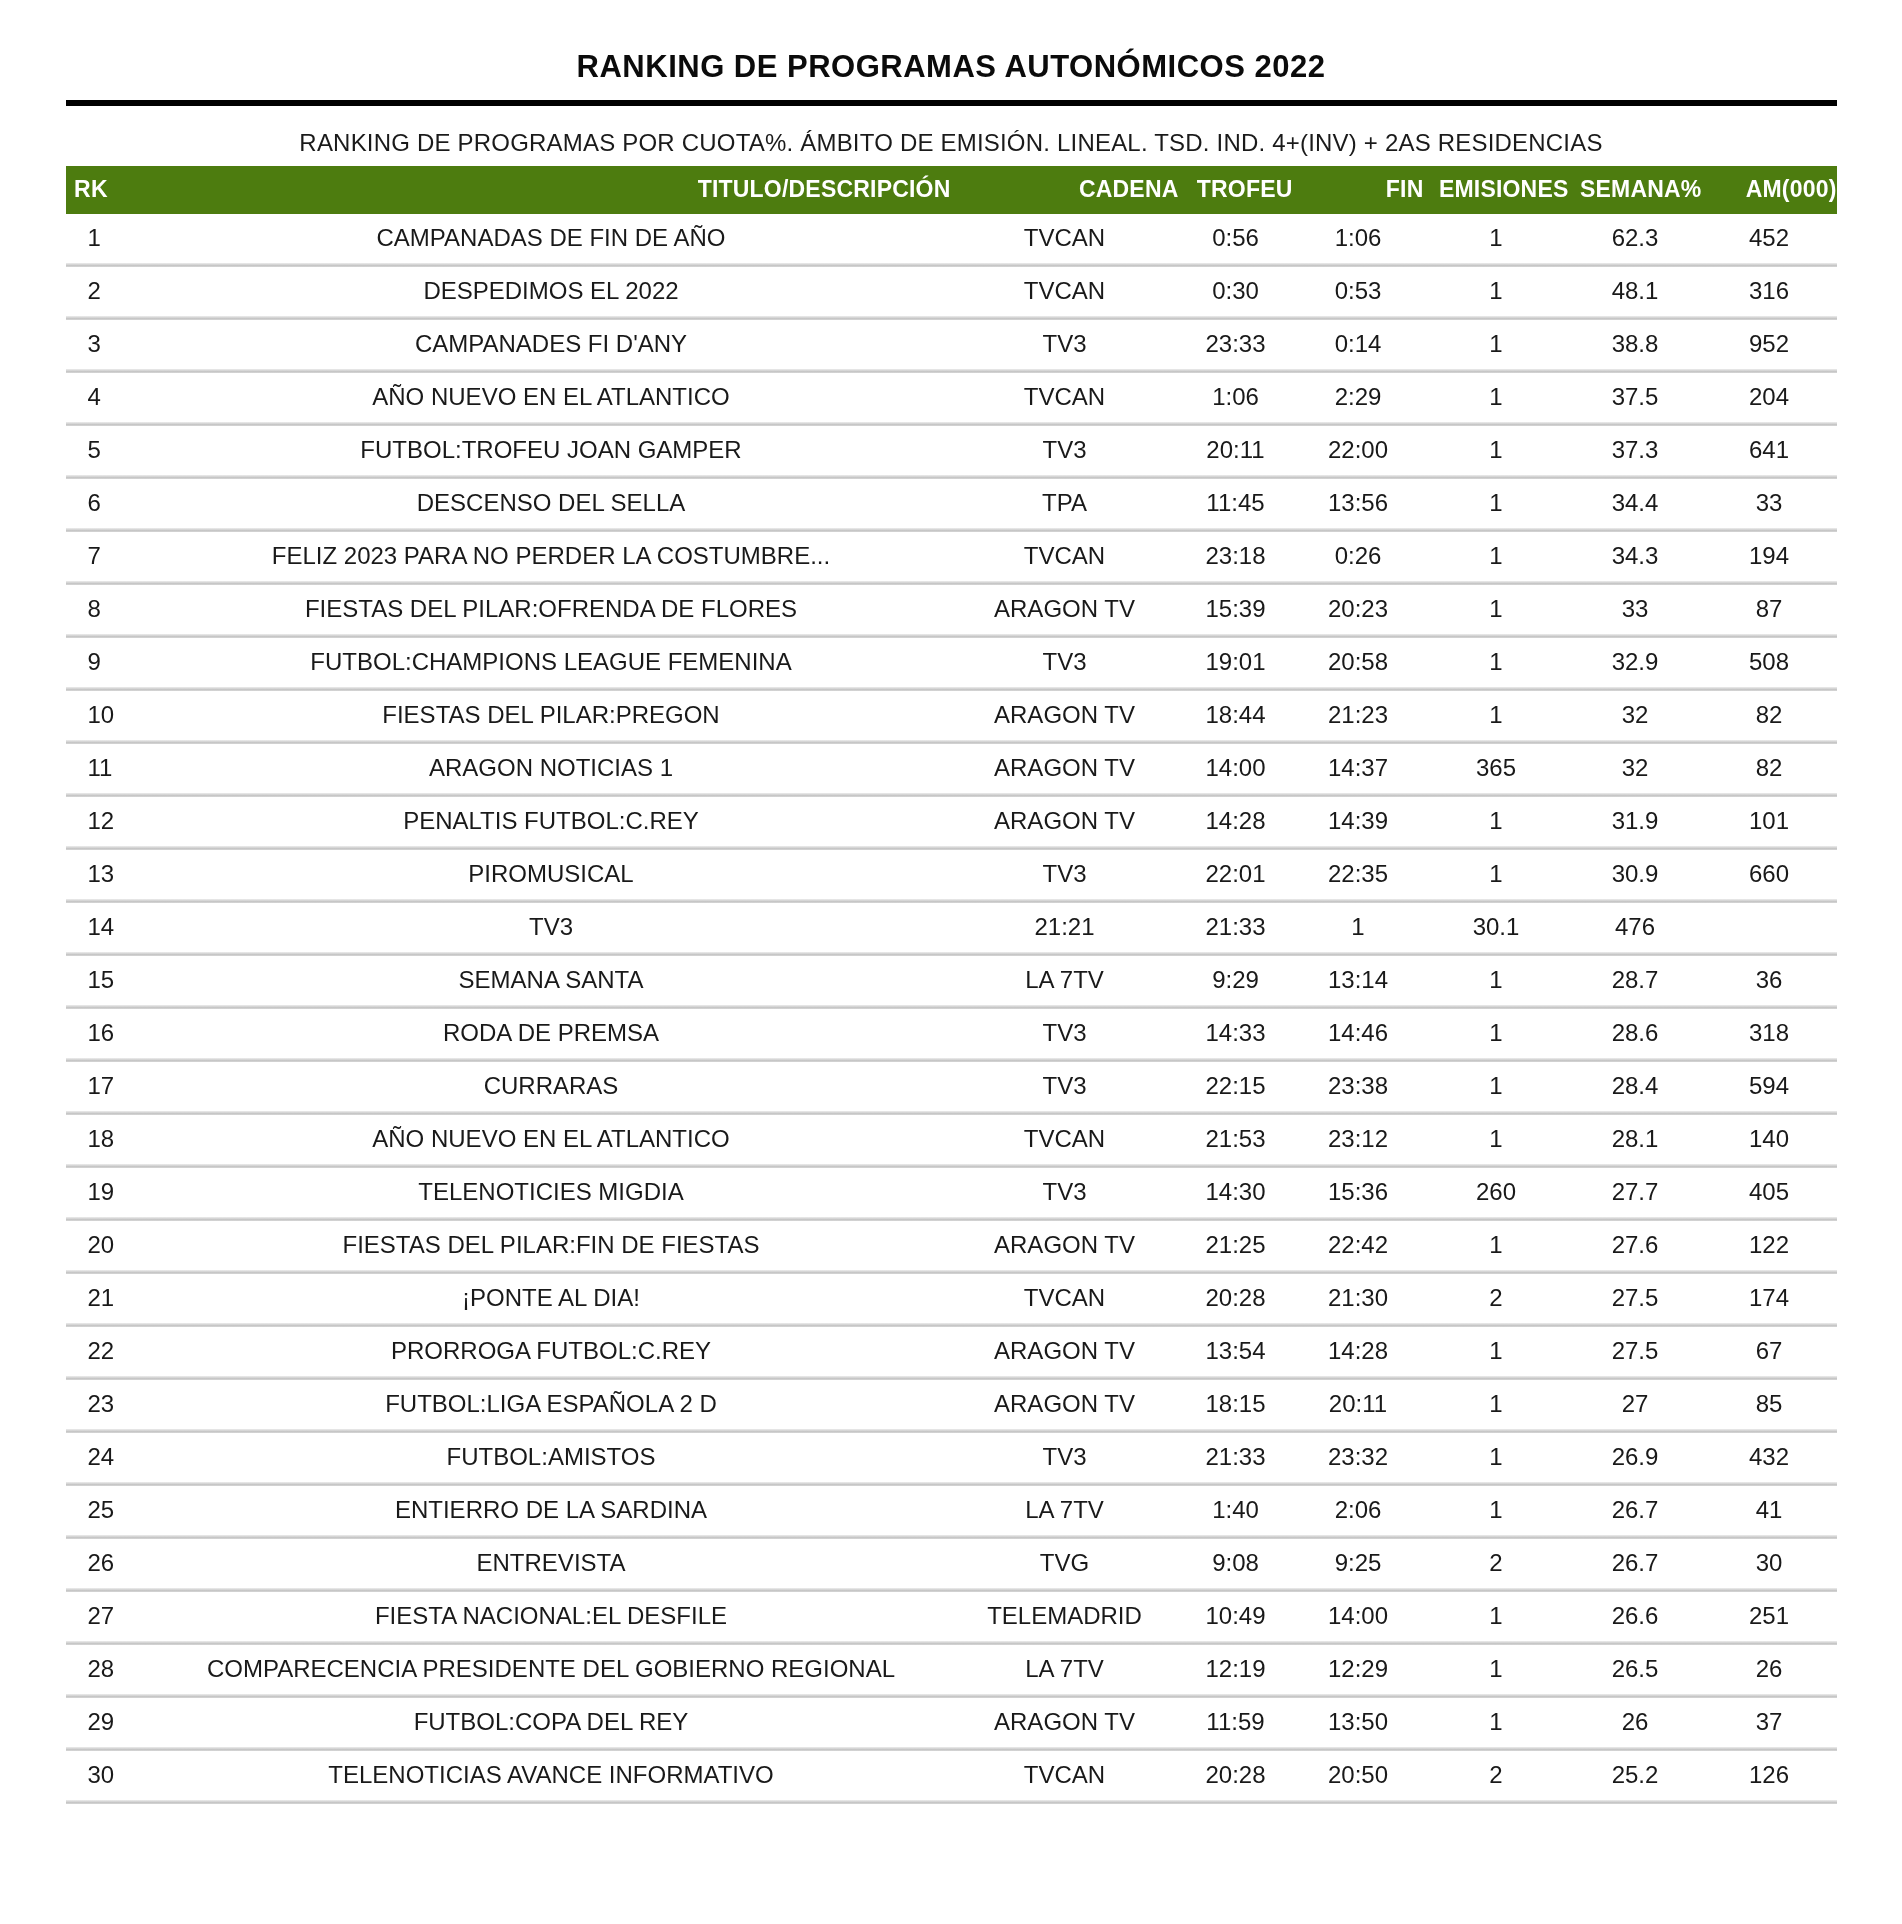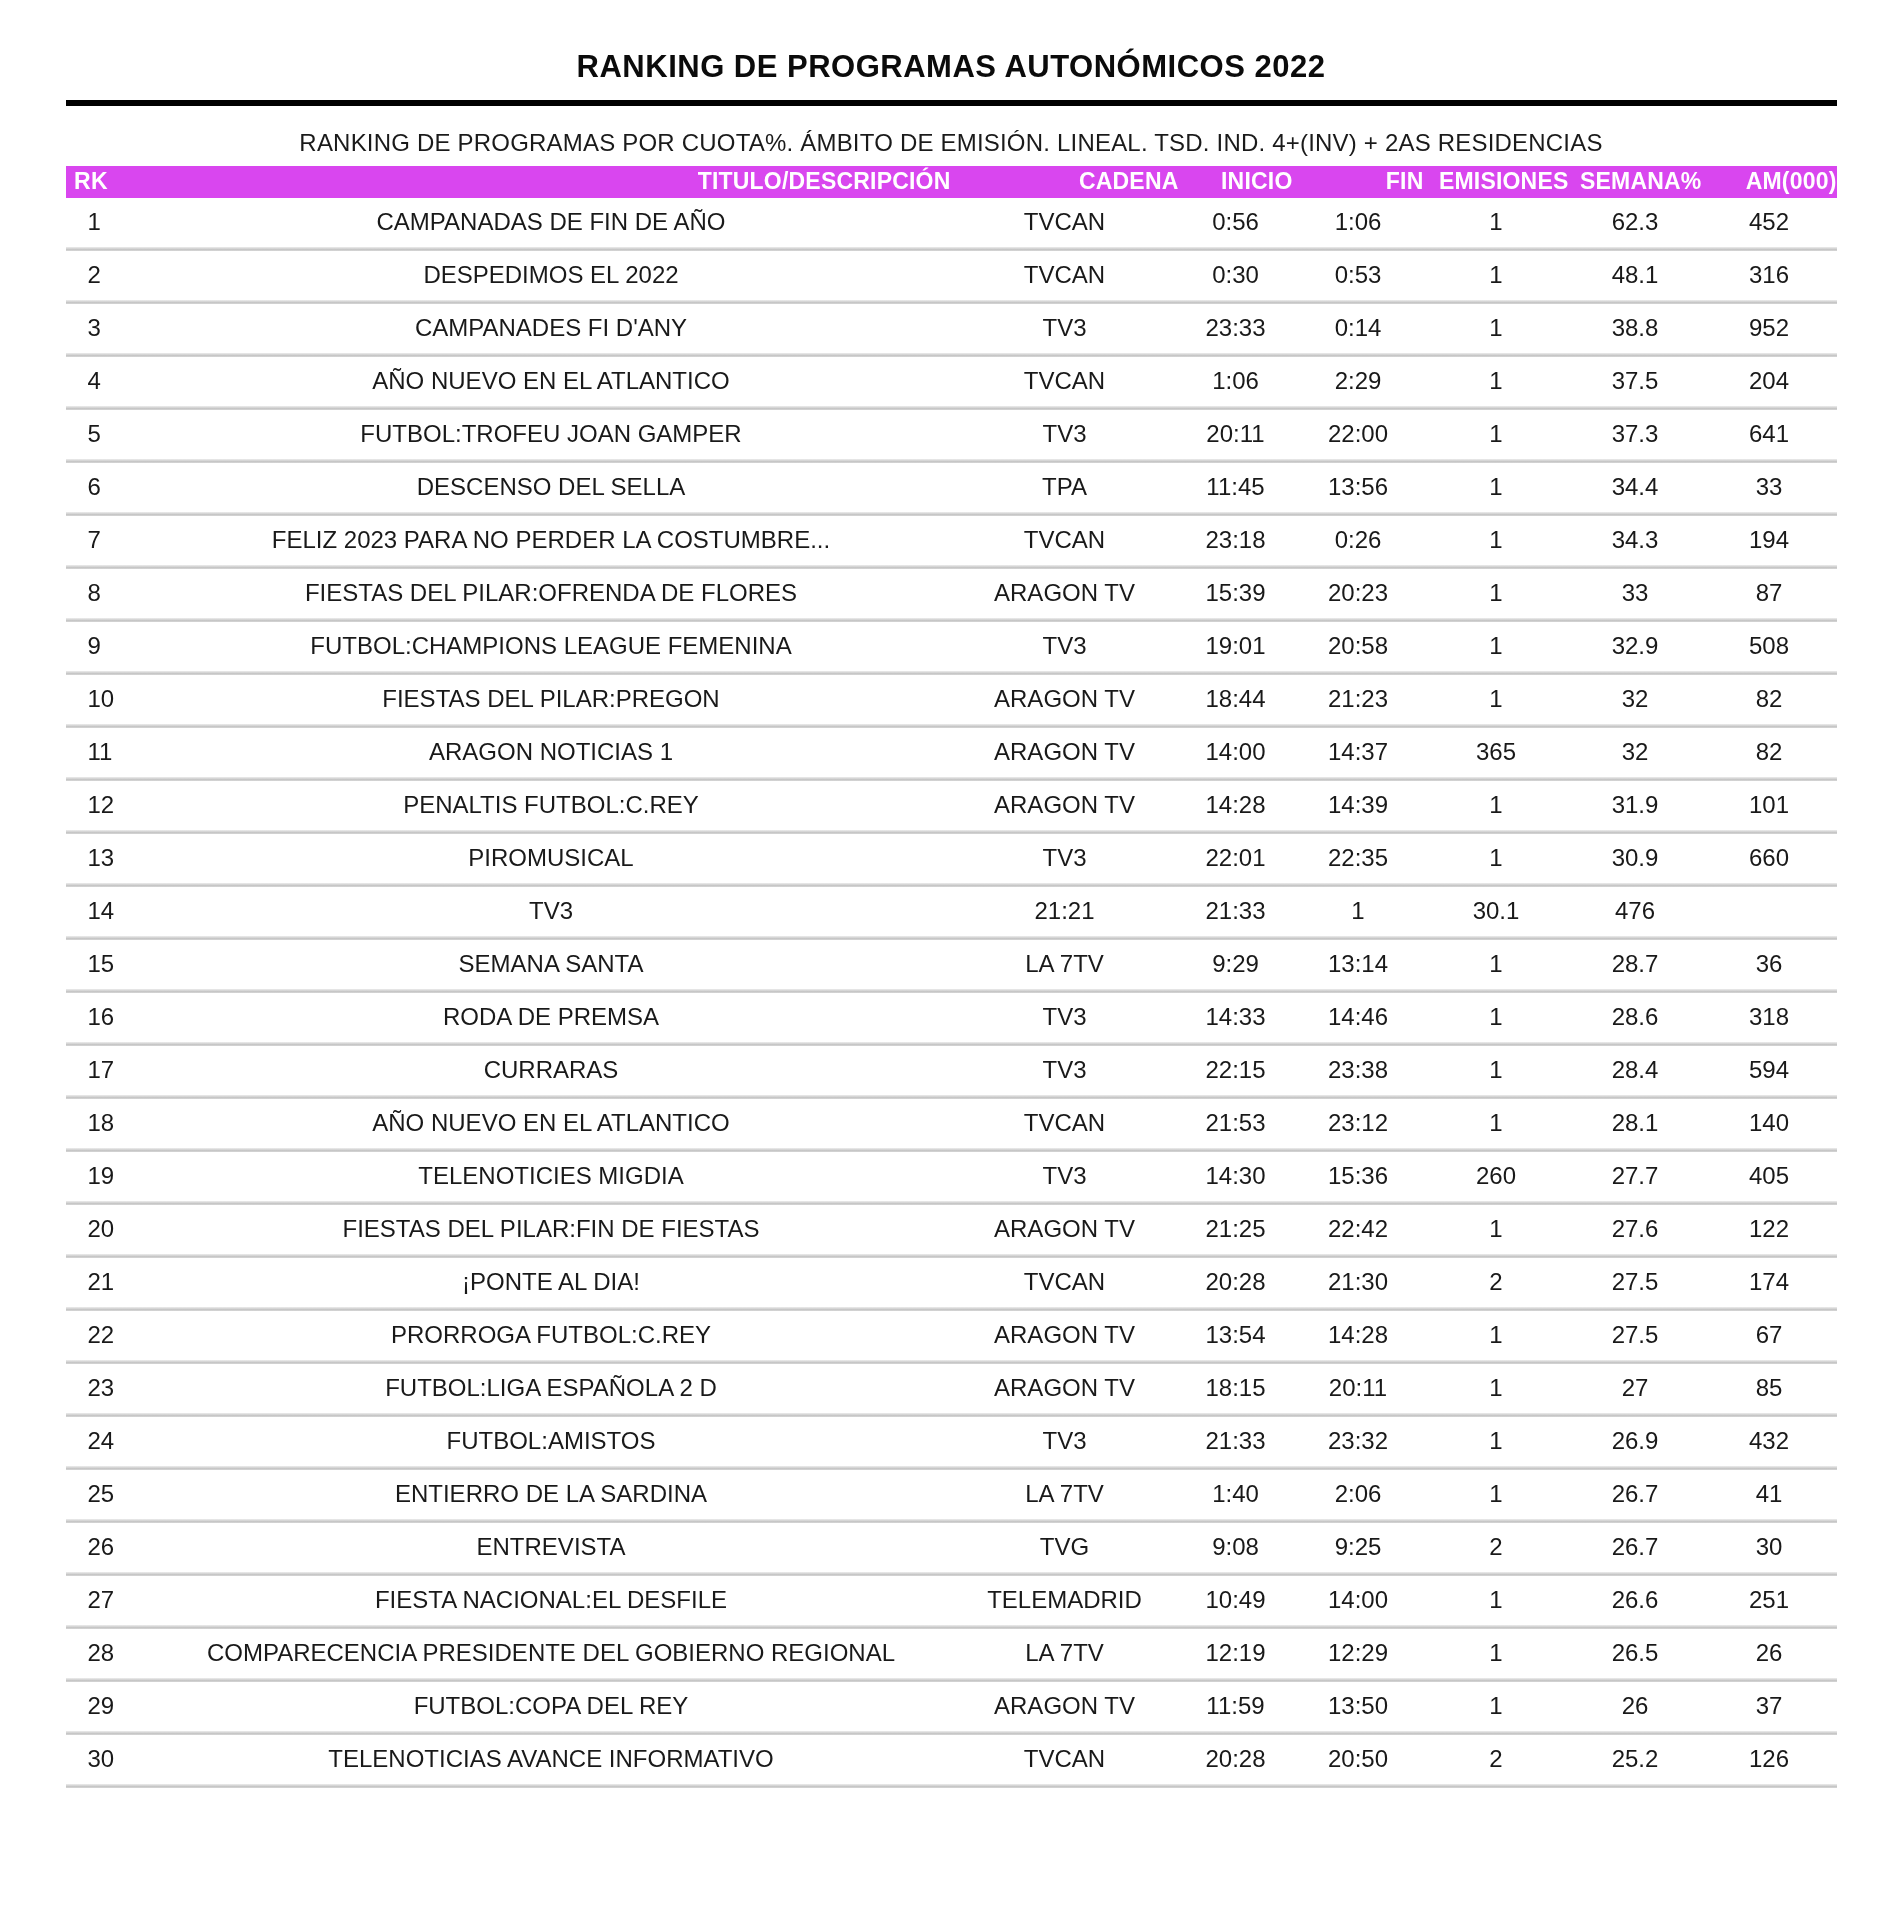--- a/index.html
+++ b/index.html
@@ -27,23 +27,23 @@
     line-height: 28.5px;
     margin-top: 23px;
     color: #1a1a1a;
     letter-spacing: 0.2px;
   }
   .table { margin-top: 8.6px; }
   .thead {
     display: grid;
     grid-template-columns: 86px 799px 228px 114px 131px 145px 133px 135px;
     align-items: center;
-    background: #d946ef;
+    background: #4d7c0f;
     color: #ffffff;
-    height: 32px;
+    height: 48px;
     font-weight: bold;
     font-size: 23px;
     letter-spacing: 0.2px;
   }
   .th { text-align: right; white-space: nowrap; }
   .th.c0 { text-align: left; padding-left: 8.6px; }
   .tr {
     display: grid;
     grid-template-columns: 86px 799px 228px 114px 131px 145px 133px 135px;
     align-items: center;
@@ -67,21 +67,21 @@
 
 <div class="page">
   <h1 class="title">RANKING DE PROGRAMAS AUTONÓMICOS 2022</h1>
   <div class="rule"></div>
   <div class="subtitle">RANKING DE PROGRAMAS POR CUOTA%. ÁMBITO DE EMISIÓN. LINEAL. TSD. IND. 4+(INV) + 2AS RESIDENCIAS</div>
   <div class="table">
     <div class="thead" id="thead">
         <div class="th c0">RK</div>
         <div class="th c1">TITULO/DESCRIPCIÓN</div>
         <div class="th c2">CADENA</div>
-        <div class="th c3">INICIO</div>
+        <div class="th c3">TROFEU</div>
         <div class="th c4">FIN</div>
         <div class="th c5">EMISIONES</div>
         <div class="th c6">SEMANA%</div>
         <div class="th c7">AM(000)</div>
       </div>
     <div id="tbody">
         <div class="tr">
           <div class="td c0">1</div>
           <div class="td c1">CAMPANADAS DE FIN DE AÑO</div>
           <div class="td c2">TVCAN</div>

